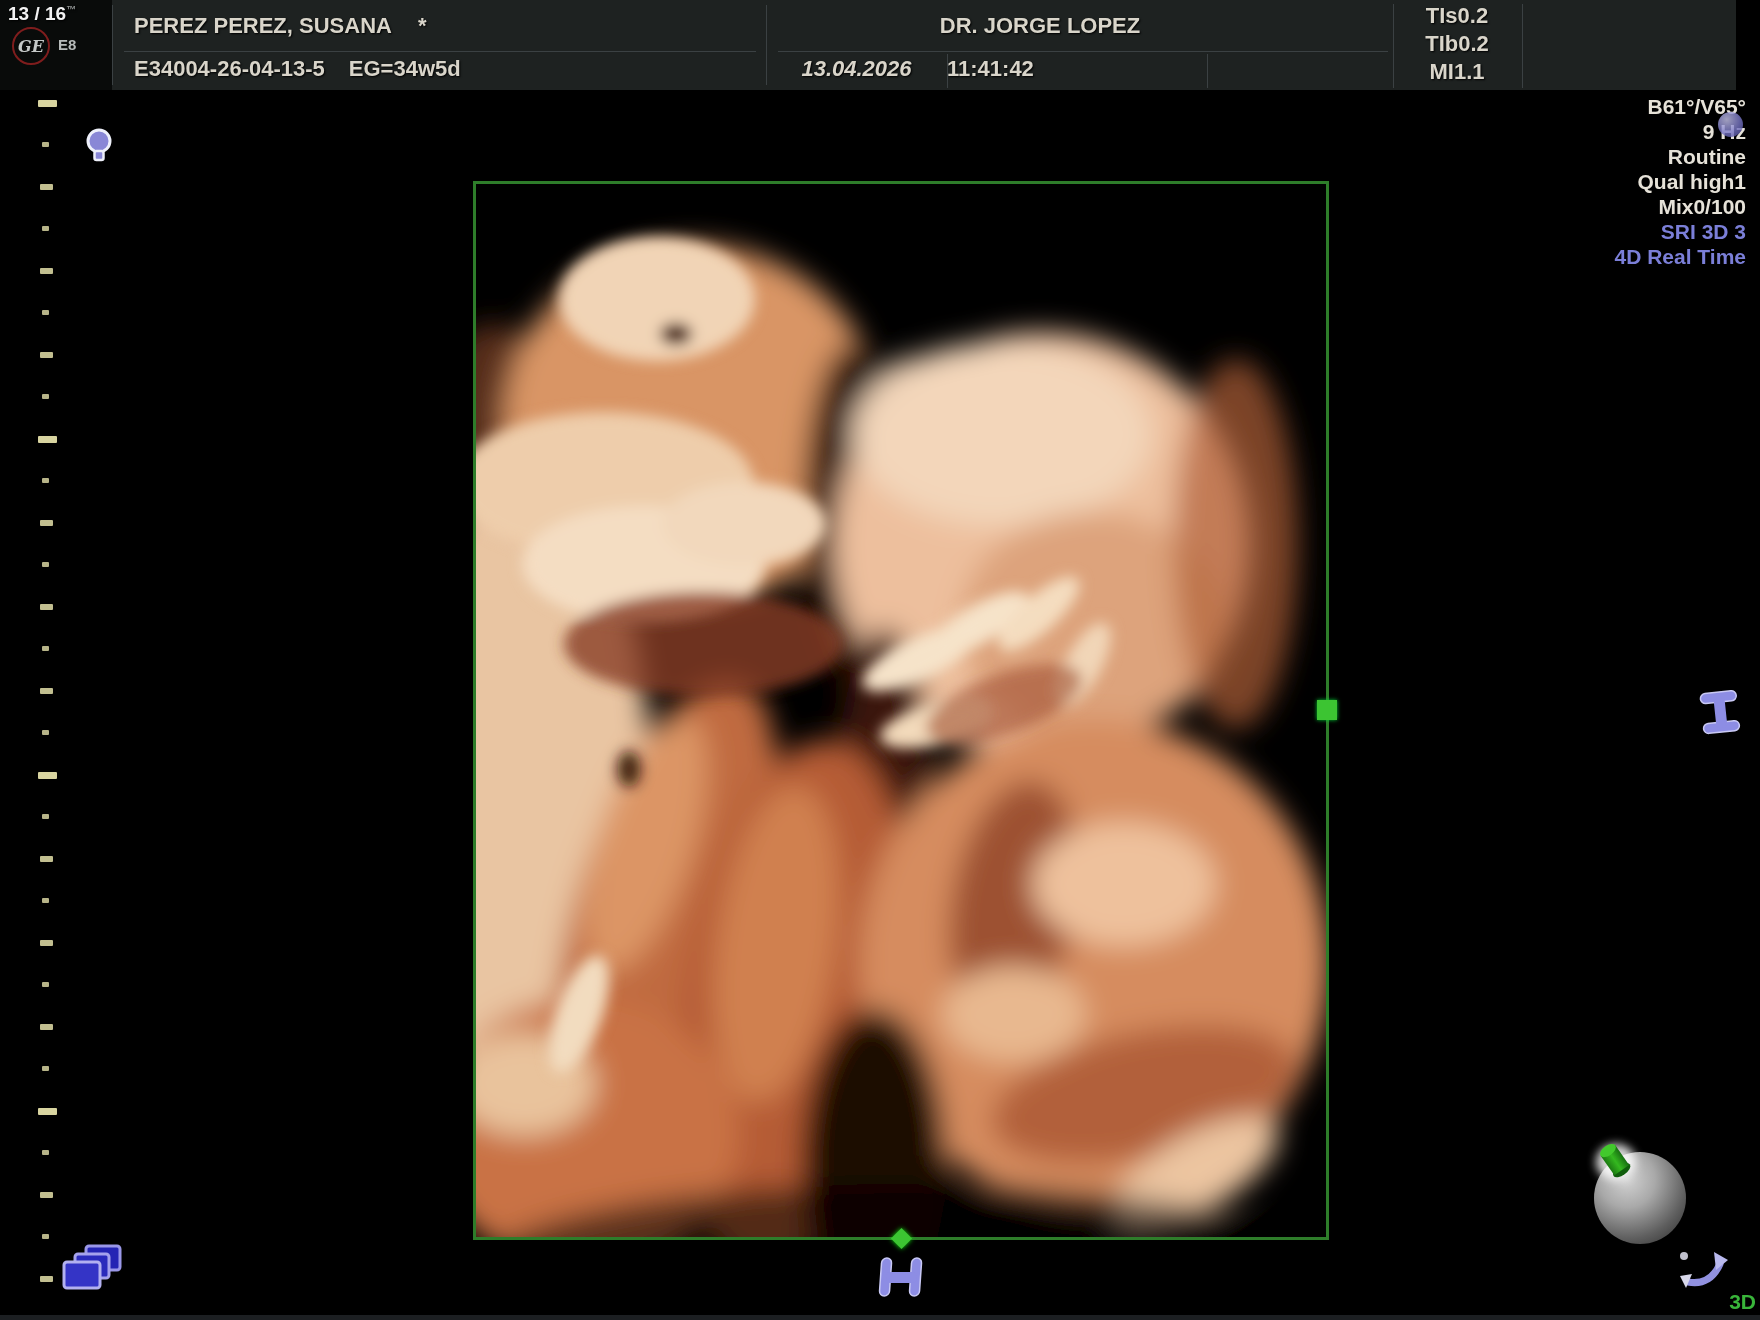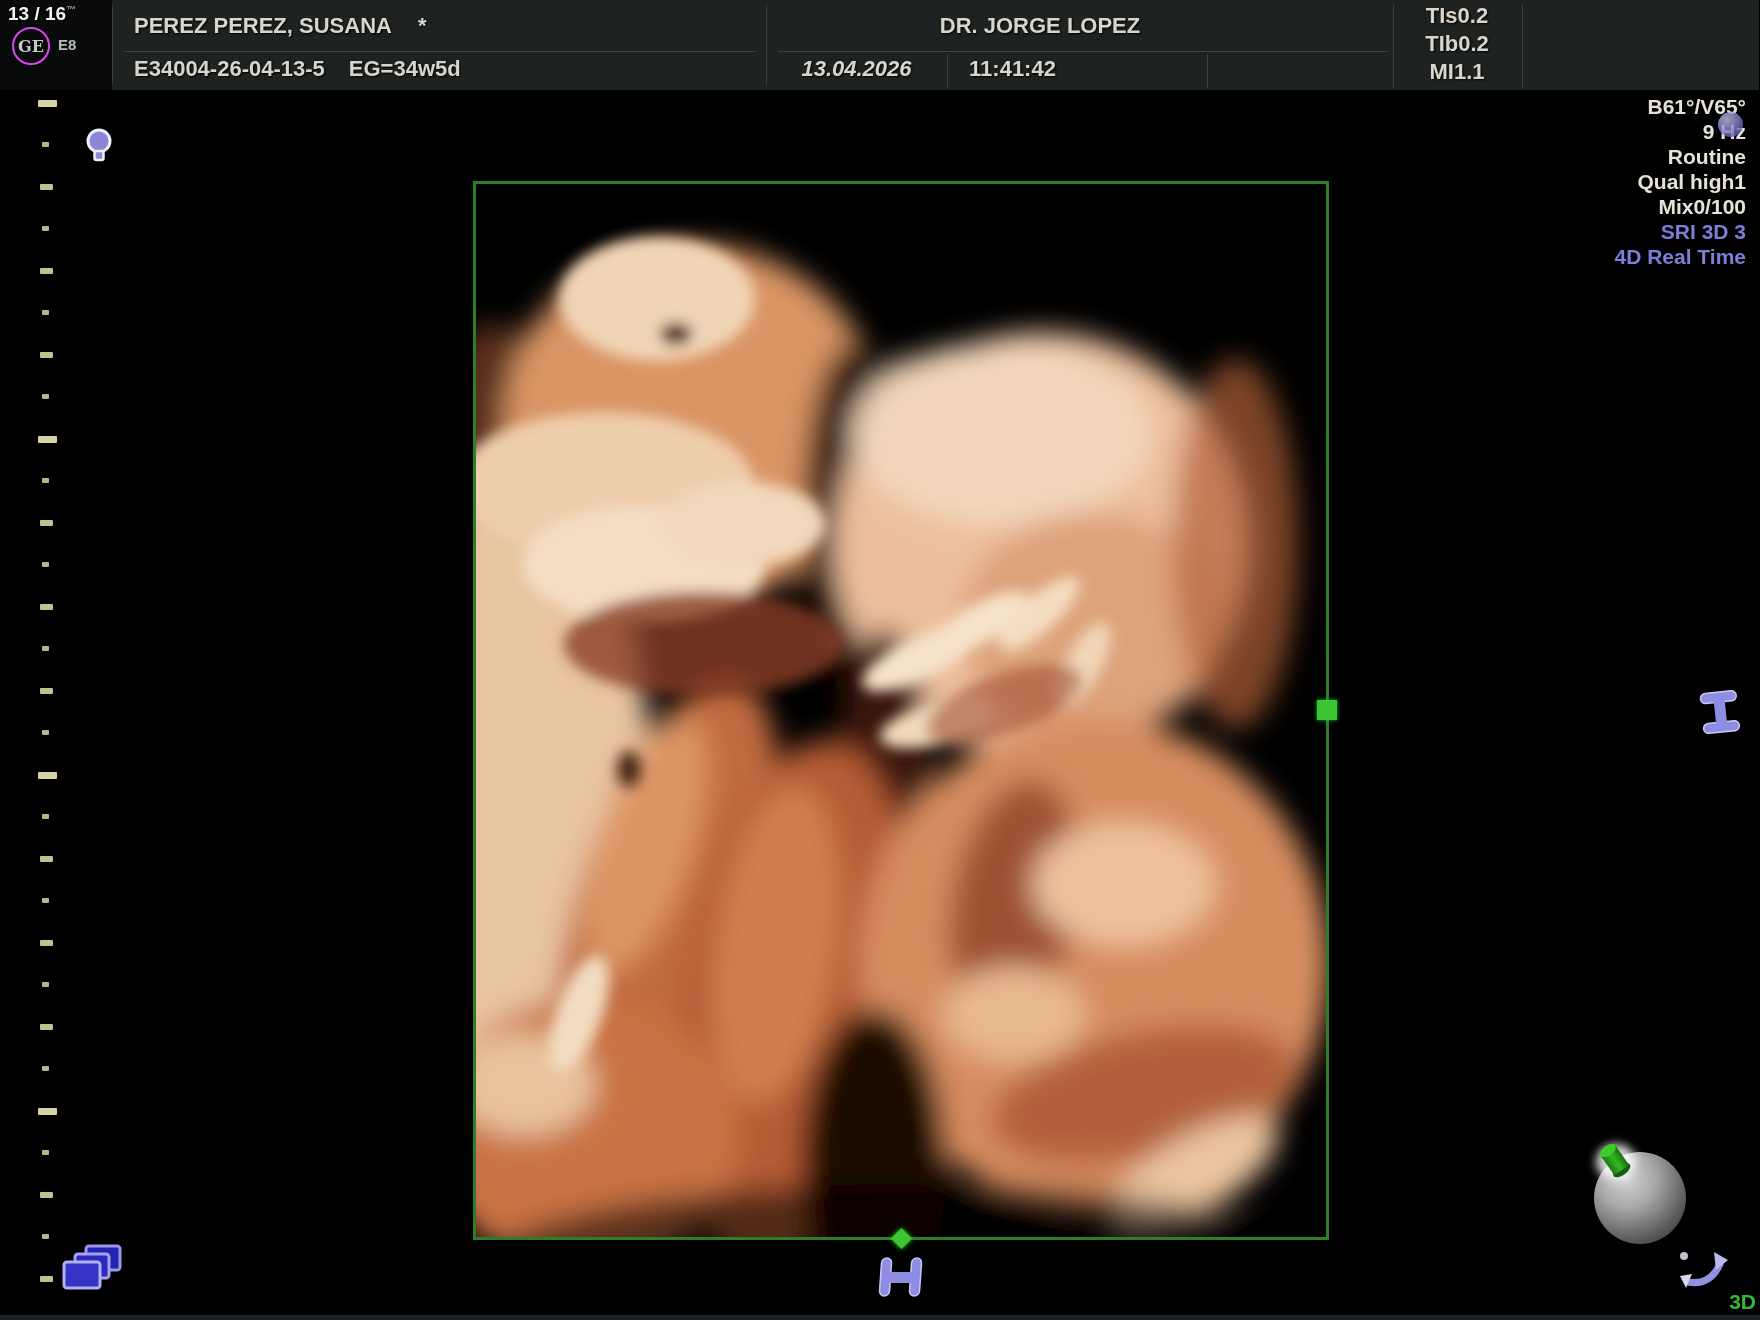--- a/index.html
+++ b/index.html
@@ -1,38 +1,38 @@
 <!DOCTYPE html>
 <html><head>
 <meta charset="utf-8">
 <style>
   html,body{margin:0;padding:0;background:#000;}
   body{position:relative;width:1760px;height:1320px;overflow:hidden;
        font-family:"Liberation Sans",sans-serif;}
 
   
-  .topbar{position:absolute;left:0;top:0;width:1736px;height:90px;background:var(--bar-bg,#1e2221);padding-left:23px;}
+  .topbar{position:absolute;left:0;top:0;width:1736px;height:90px;background:var(--bar-bg,#1e2221);}
   .logo-cell{position:absolute;left:0;top:0;width:112px;height:90px;background:#090b0a;}
   .frame-counter{position:absolute;left:8px;top:3px;font-size:19px;font-weight:bold;color:#f2f2f2;
        text-shadow:1px 1px 2px #000;white-space:nowrap;}
   .tm{font-size:10px;color:#8f9392;vertical-align:super;}
-  .ge-logo{position:absolute;left:12px;top:27px;width:38px;height:38px;border:2px solid #d946ef;
+  .ge-logo{position:absolute;left:12px;top:27px;width:38px;height:38px;border:2px solid #7f1d1d;
        border-radius:50%;box-sizing:border-box;display:flex;align-items:center;justify-content:center;
-       color:#c4c8c7;font-family:"DejaVu Serif",serif;font-size:16px;font-weight:bold;}
+       color:#c4c8c7;font-family:"DejaVu Serif",serif;font-style:italic;font-size:16px;font-weight:bold;}
   .e8-label{position:absolute;left:58px;top:36px;font-size:15px;font-weight:bold;color:#b7bbba;}
 
   .bar-text{font-weight:bold;color:var(--text-light,#d9d5ca);text-shadow:1px 1px 2px #000;
        font-size:22px;white-space:nowrap;}
   .patient-row1{position:absolute;left:134px;top:13px;}
   .patient-flag{margin-left:26px;}
   .patient-row2{position:absolute;left:134px;top:56px;}
   .ga{margin-left:24px;}
   .doctor-cell{position:absolute;left:766px;top:13px;width:548px;text-align:center;}
   .date-cell{position:absolute;left:766px;top:56px;width:181px;text-align:center;font-style:italic;}
-  .time-cell{position:absolute;left:915px;top:56px;width:195px;text-align:center;}
+  .time-cell{position:absolute;left:947px;top:56px;width:195px;}
 
   .ti-cell{position:absolute;left:1398px;top:2px;width:118px;}
   .ti-row{display:flex;justify-content:center;height:28px;align-items:center;}
   .probe-cell{position:absolute;left:1522px;top:2px;width:228px;text-align:right;}
   .probe-row{height:28px;display:flex;align-items:center;justify-content:flex-end;}
 
   .vdiv{position:absolute;width:1px;background:#3b4143;}
   .hdiv{position:absolute;height:1px;background:#3b4143;}
 
   

